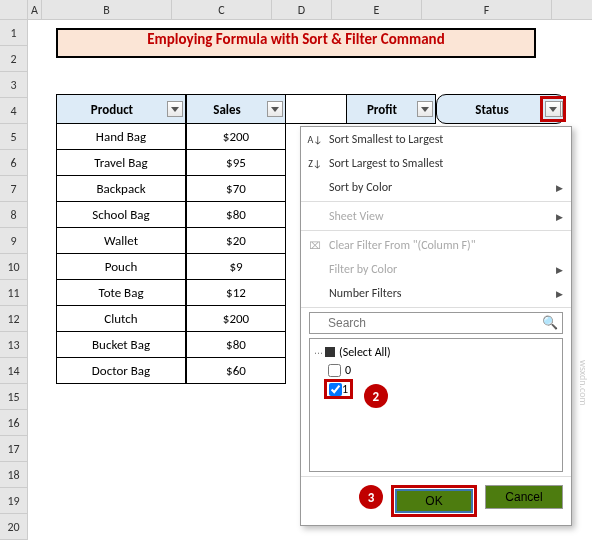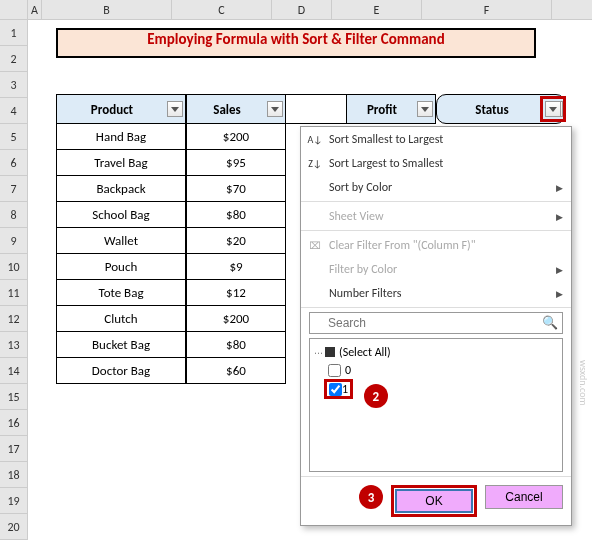--- a/index.html
+++ b/index.html
@@ -60,21 +60,21 @@
 .dd-search input { width: 100%; height: 22px; border: 1px solid #999; padding: 0 22px 0 18px; font-size: 12px; }
 .dd-search .mag { position: absolute; right: 4px; top: 3px; color: #3a76b1; font-size: 13px; }
 .dd-tree { margin: 4px 8px; border: 1px solid #999; height: 134px; padding: 4px; font-size: 12px; }
 .tree-item { display: flex; align-items: center; height: 18px; padding-left: 14px; }
 .tree-item input { margin-right: 4px; }
 .tree-item.sel { padding-left: 0; }
 .tri { font-size: 9px; color: #555; margin-right: 2px; }
 .selall-box { width: 10px; height: 10px; background: #333; margin-right: 4px; display: inline-block; }
 .highlight-1 { border: 3px solid #c00000; padding: 0 2px; margin-left: 10px; display: inline-flex; align-items: center; height: 20px; }
 .dd-buttons { display: flex; justify-content: flex-end; padding: 8px; gap: 8px; border-top: 1px solid #ddd; }
-.dd-btn { width: 78px; height: 24px; border: 1px solid #999; background: #f0abfc; font-size: 12px; }
+.dd-btn { width: 78px; height: 24px; border: 1px solid #999; background: #4d7c0f; font-size: 12px; }
 .dd-btn.ok { border: 2px solid #3a76b1; }
 .ok-wrap { border: 3px solid #c00000; padding: 1px; }
 
 
 .wm { position: absolute; right: 2px; top: 360px; font-size: 10px; color: #ccc; writing-mode: vertical-rl; }
 </style>
 </head>
 <body>
 
 <div class="col-headers">

